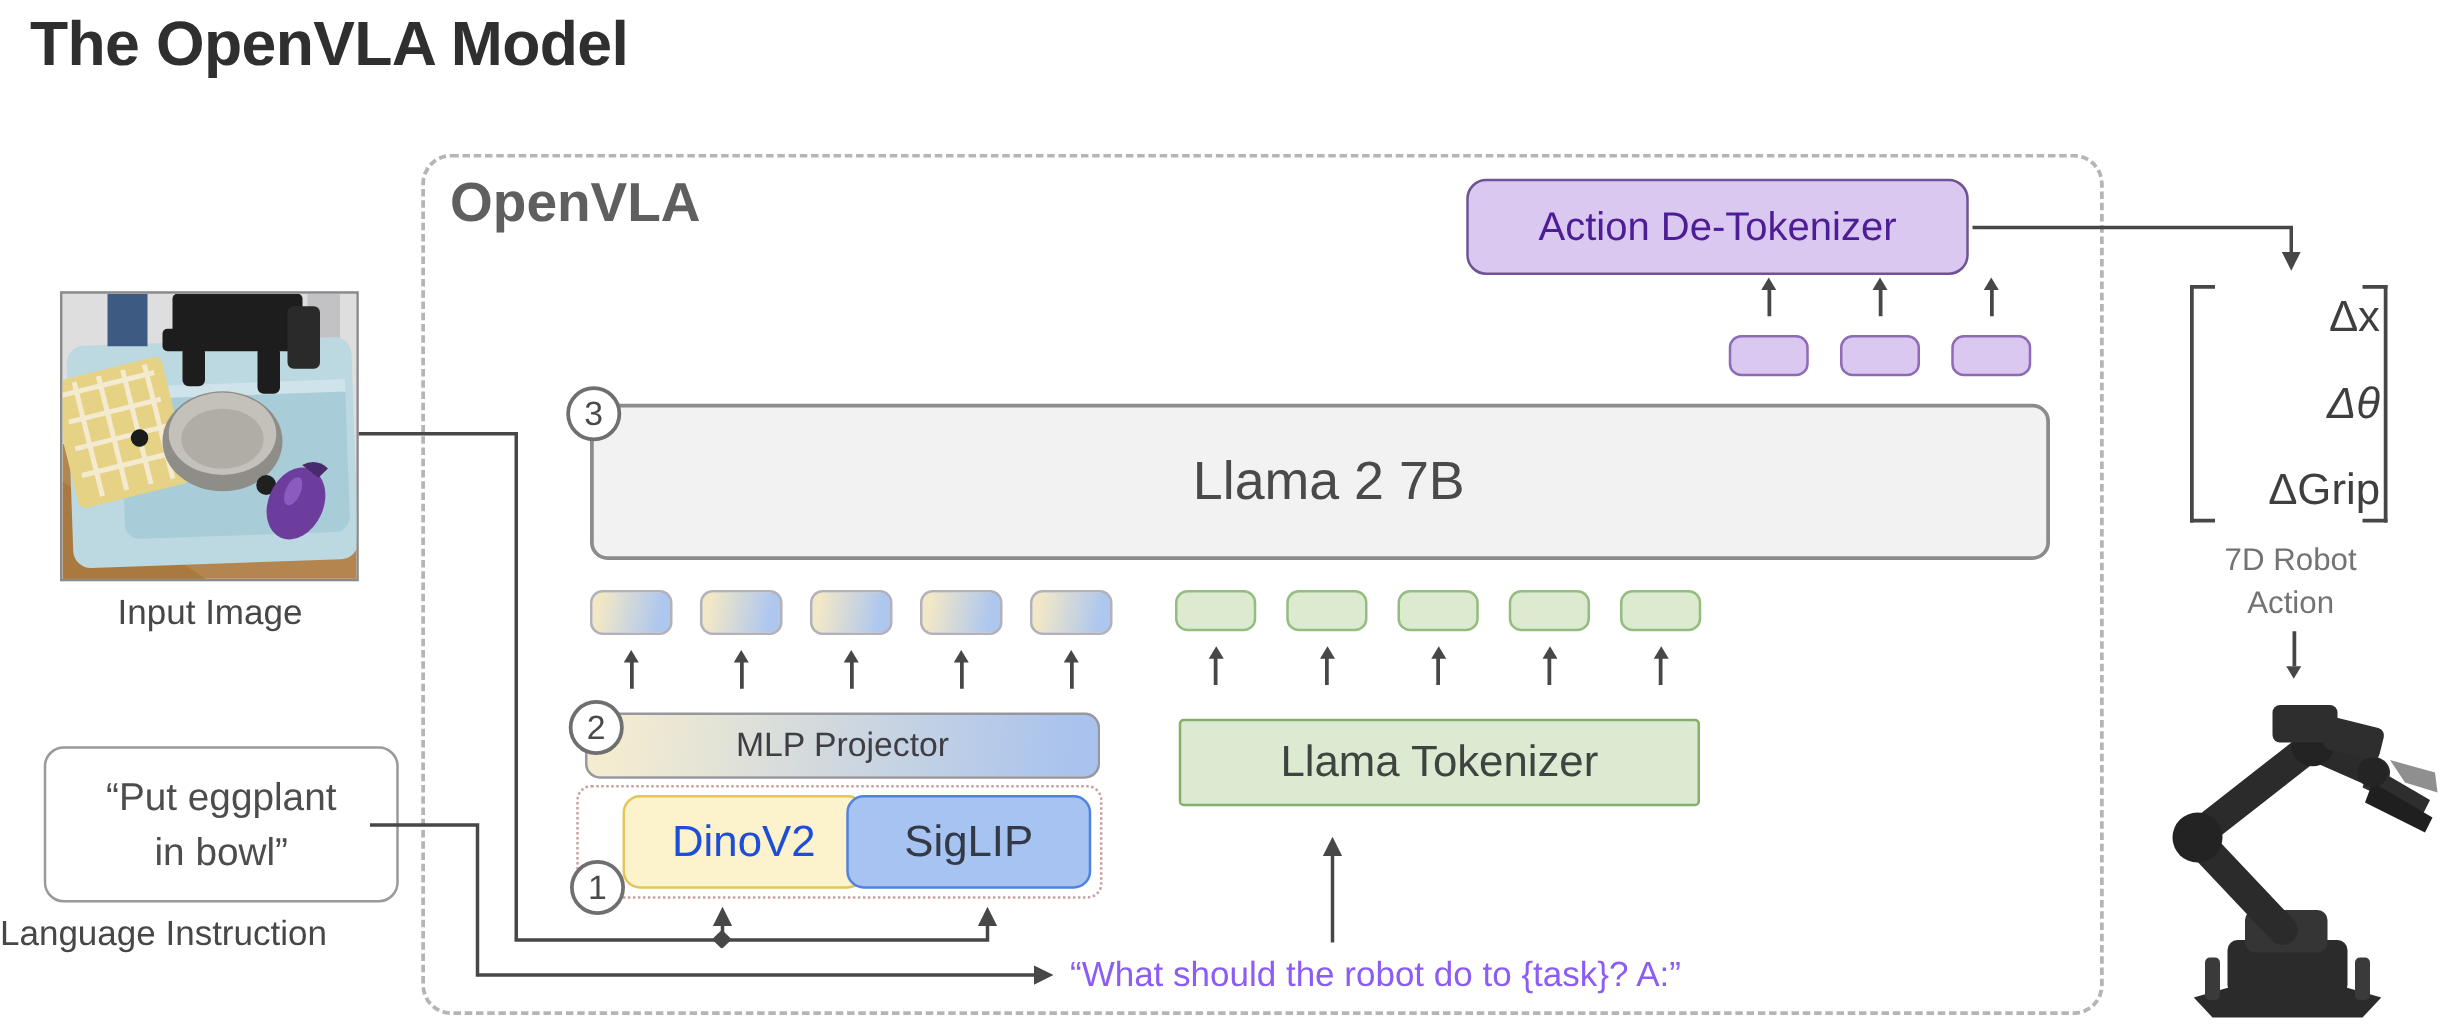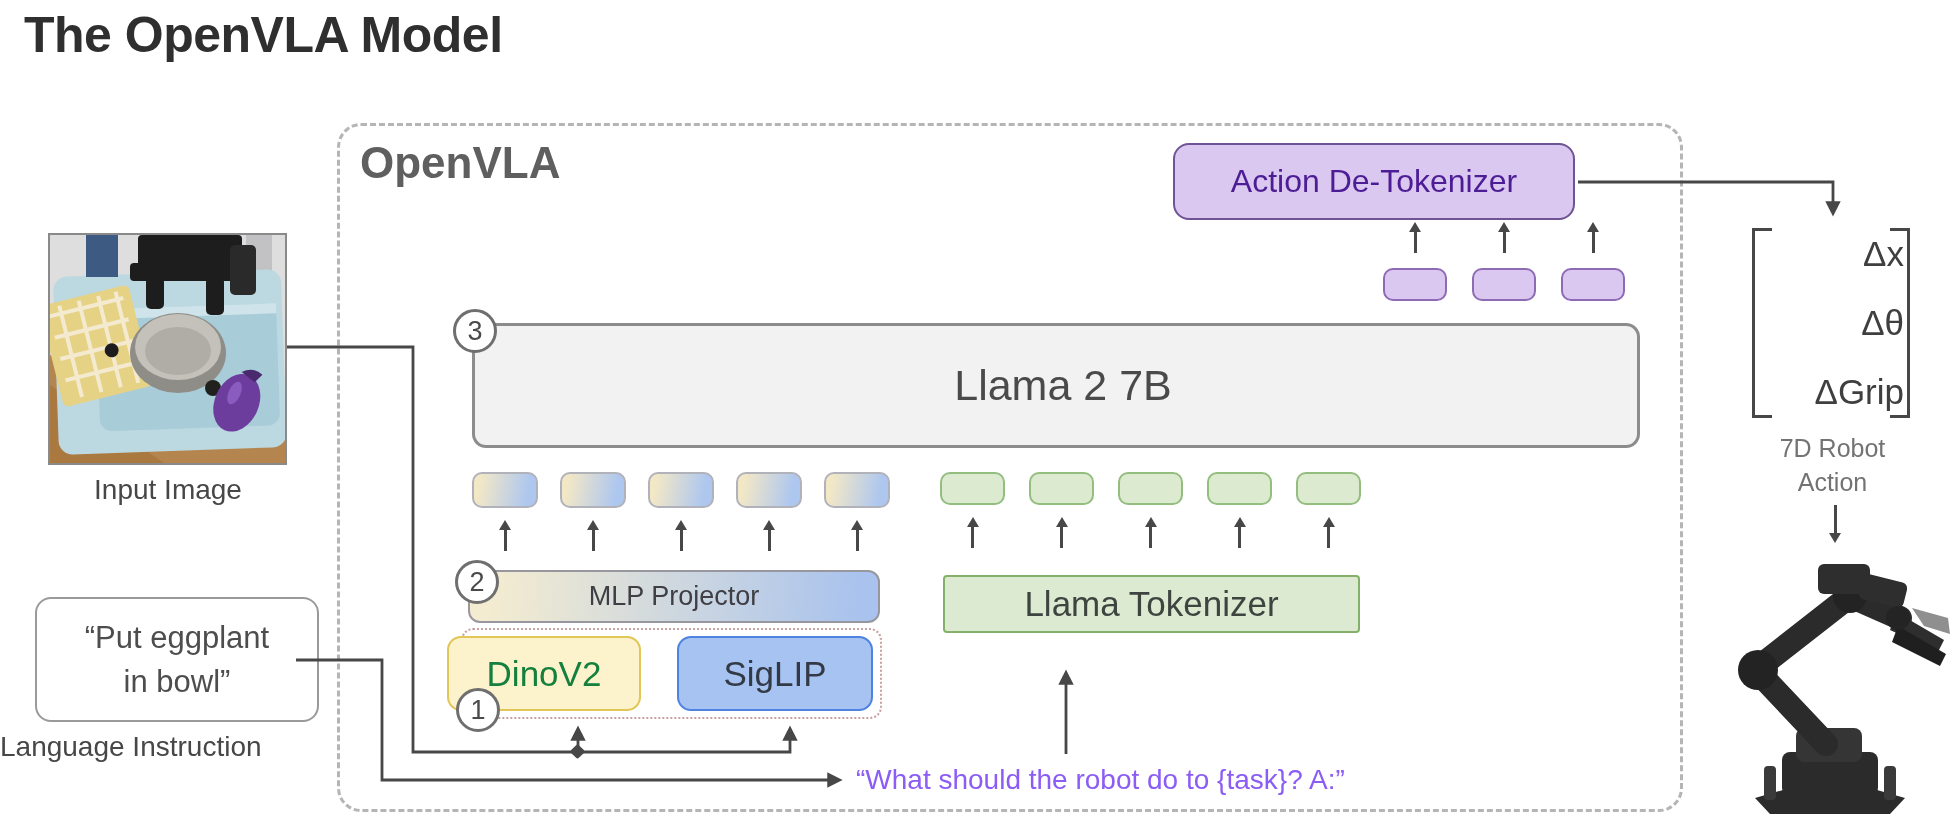--- a/index.html
+++ b/index.html
@@ -52,27 +52,27 @@
   .below .arrow-up{height:22px;margin-top:21px;}
   .above .arrow-up{height:22px;margin-bottom:15px;margin-top:0;}
 
   
   #mlp-projector{left:468px;top:570px;width:412px;height:53px;
     background:linear-gradient(95deg,#f4ecd0 5%,#a9c3ee 95%);
     border:2px solid #97979d;border-radius:12px;box-sizing:border-box;
     display:flex;align-items:center;justify-content:center;font-size:27px;color:#3e3e44;}
   #vision-wrapper{left:461px;top:628px;width:421px;height:91px;
     border:2px dotted #c9a0a0;border-radius:12px;box-sizing:border-box;}
-  #dino-box{left:447px;top:636px;width:194px;height:75px;background:#fcf2cc;
+  #dino-box{left:498px;top:636px;width:194px;height:75px;background:#fcf2cc;
     border:2.5px solid #e2c657;border-radius:14px;box-sizing:border-box;
-    display:flex;align-items:center;justify-content:center;font-size:35px;color:#15803d;}
+    display:flex;align-items:center;justify-content:center;font-size:35px;color:#1d4ed8;}
   #siglip-box{left:677px;top:636px;width:196px;height:75px;background:#a6c3f1;
     border:2.5px solid #4f83e1;border-radius:14px;box-sizing:border-box;
     display:flex;align-items:center;justify-content:center;font-size:35px;color:#333a46;}
-  #llama-tokenizer{left:943px;top:575px;width:417px;height:58px;background:#dbead0;
+  #llama-tokenizer{left:943px;top:575px;width:417px;height:70px;background:#dbead0;
     border:2.5px solid #84b06a;border-radius:4px;box-sizing:border-box;
     display:flex;align-items:center;justify-content:center;font-size:35px;color:#3e4440;}
 
   
   #prompt-text{left:856px;top:764px;font-size:28px;color:#8b5cf6;}
 
   
   #input-image{left:48px;top:233px;width:239px;height:232px;border:2.5px solid #8a8a8a;
      box-sizing:border-box;background:#e8e8e8;overflow:hidden;}
   #input-image-caption{left:28px;top:474px;width:280px;text-align:center;font-size:28px;color:#474747;}
@@ -240,21 +240,21 @@
 <div class="abs" id="language-box">
   <span>“Put eggplant</span>
   <span>in bowl”</span>
 </div>
 <div class="abs" id="language-caption">Language Instruction</div>
 
 <div class="abs bracket left"></div>
 <div class="abs bracket right"></div>
 <div class="abs" id="action-vector">
   <span>Δx</span>
-  <span style="">Δθ</span>
+  <span style="font-style:italic;">Δθ</span>
   <span>ΔGrip</span>
 </div>
 <div class="abs" id="robot-action-caption">
   <div>7D Robot</div>
   <div>Action</div>
 </div>
 <div class="abs" id="action-down-arrow">
   <div class="stem"></div>
     <div class="head"></div>
 </div>

